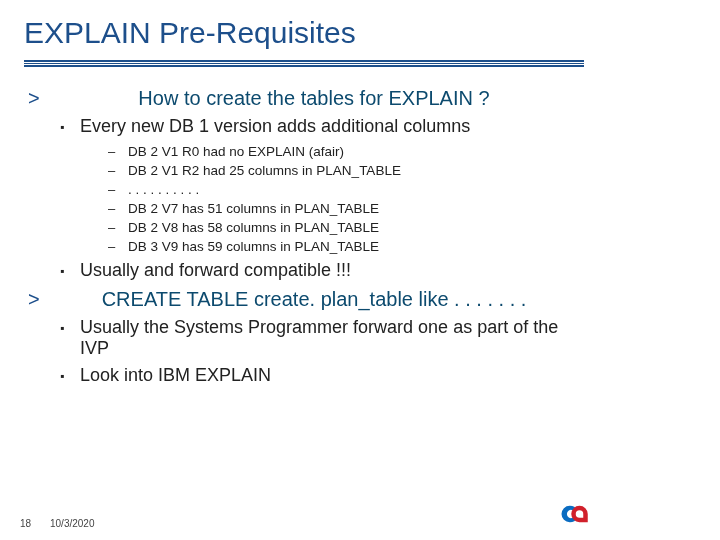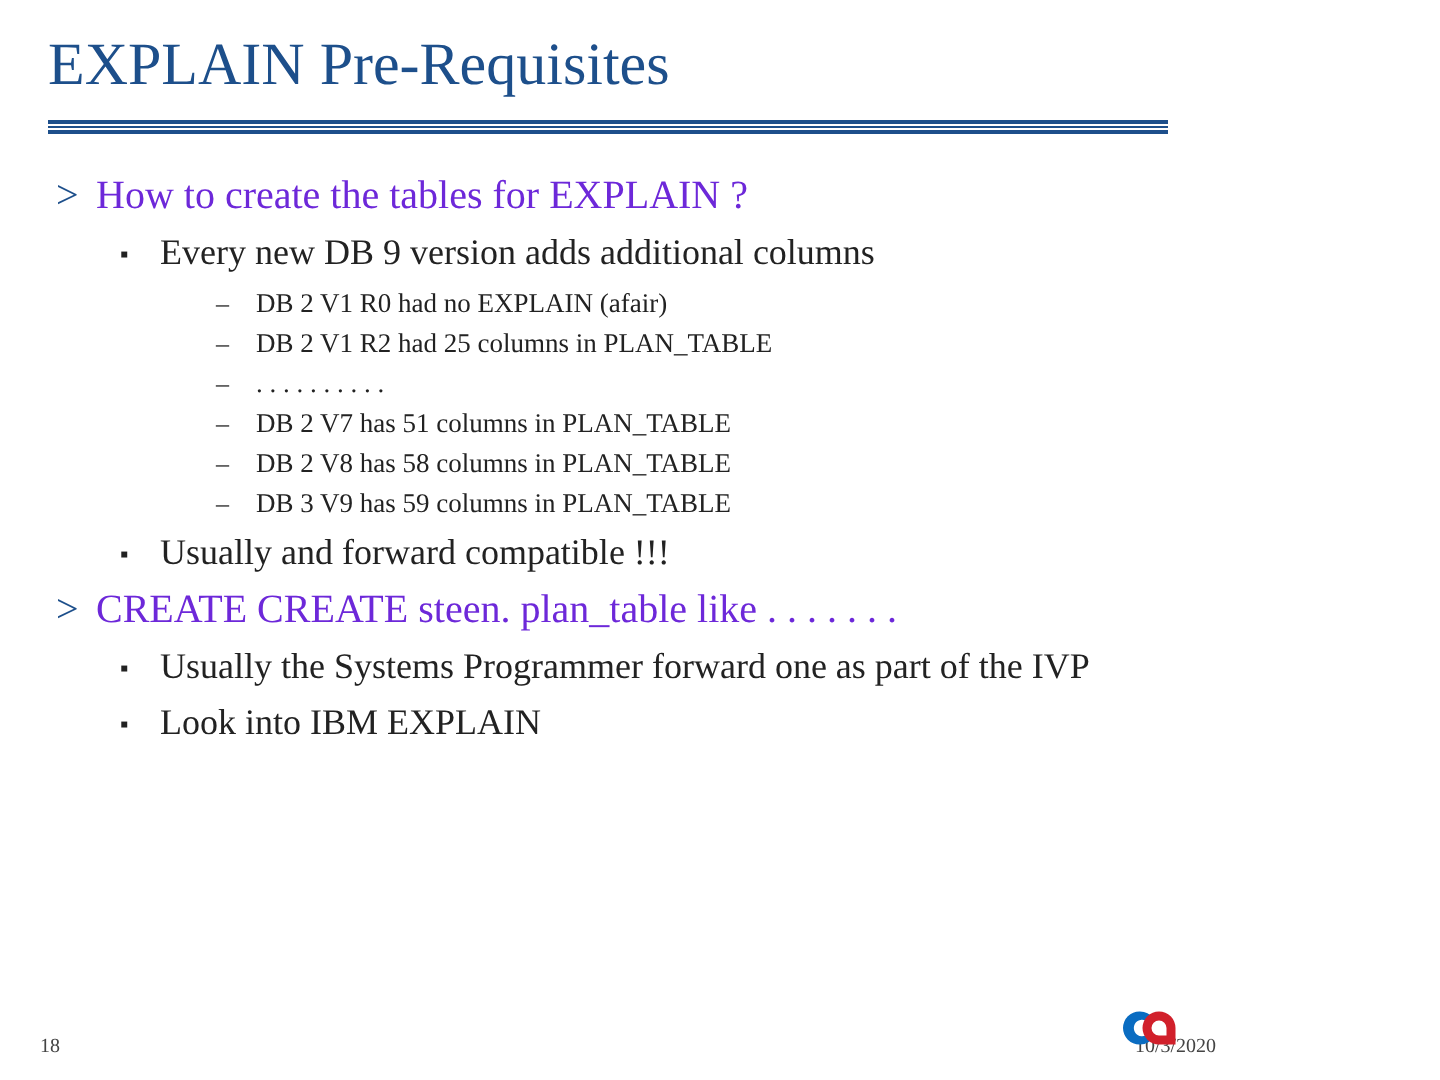--- a/index.html
+++ b/index.html
@@ -11,21 +11,20 @@
     font-family: Verdana, Geneva, sans-serif;
     color: #222;
     overflow: hidden;
     position: relative;
   }
   .slide {
     width: 608px;
     height: 540px;
     position: relative;
     box-sizing: border-box;
-    font-family: Liberation Serif, serif;
   }
   .title {
     font-size: 30px;
     color: #1d4f8b;
     font-weight: 400;
     padding: 16px 0 10px 24px;
   }
   .title-rule-wrap {
     padding: 0 24px 0 24px;
   }
@@ -49,22 +48,23 @@
     margin: 6px 0 6px 0;
     align-items: flex-start;
   }
   .lvl1 .marker {
     color: #1d4f8b;
     width: 20px;
     flex: 0 0 20px;
     font-weight: 400;
   }
   .lvl1 .text {
-    color: #6d28d9;
+    color: #0c4a6e;
     flex: 1;
+    text-align: center;
   }
   .lvl2 {
     display: flex;
     color: #222;
     font-size: 18px;
     margin: 6px 0 6px 32px;
     align-items: flex-start;
   }
   .lvl2 .marker {
     width: 28px;
@@ -91,21 +91,20 @@
     flex: 1;
   }
   .footer {
     position: absolute;
     left: 0;
     right: 0;
     bottom: 6px;
     height: 22px;
     display: flex;
     align-items: center;
-    justify-content: space-between;
   }
   .page-num {
     font-size: 10px;
     color: #444;
     margin-left: 20px;
     width: 20px;
   }
   .date {
     font-size: 10px;
     color: #444;
@@ -133,21 +132,21 @@
   </div>
 
   <div class="body" id="body">
 
   <div class="lvl1">
         <span class="marker">&gt;</span>
         <span class="text">How to create the tables for EXPLAIN ?</span>
       </div>
       <div class="lvl2">
         <span class="marker">▪</span>
-        <span class="text">Every new DB 9 version adds additional columns</span>
+        <span class="text">Every new DB 1 version adds additional columns</span>
       </div>
       <div class="lvl3">
         <span class="marker">–</span>
         <span class="text">DB 2 V1 R0 had no EXPLAIN (afair)</span>
       </div>
       <div class="lvl3">
         <span class="marker">–</span>
         <span class="text">DB 2 V1 R2 had 25 columns in PLAN_TABLE</span>
       </div>
       <div class="lvl3">
@@ -165,21 +164,21 @@
       <div class="lvl3">
         <span class="marker">–</span>
         <span class="text">DB 3 V9 has 59 columns in PLAN_TABLE</span>
       </div>
       <div class="lvl2">
         <span class="marker">▪</span>
         <span class="text">Usually and forward compatible !!!</span>
       </div>
       <div class="lvl1">
         <span class="marker">&gt;</span>
-        <span class="text">CREATE CREATE steen. plan_table like  . . . . . . .</span>
+        <span class="text">CREATE TABLE create. plan_table like  . . . . . . .</span>
       </div>
       <div class="lvl2">
         <span class="marker">▪</span>
         <span class="text">Usually the Systems Programmer forward one as part of the IVP</span>
       </div>
       <div class="lvl2">
         <span class="marker">▪</span>
         <span class="text">Look into IBM EXPLAIN</span>
       </div>
     </div>

